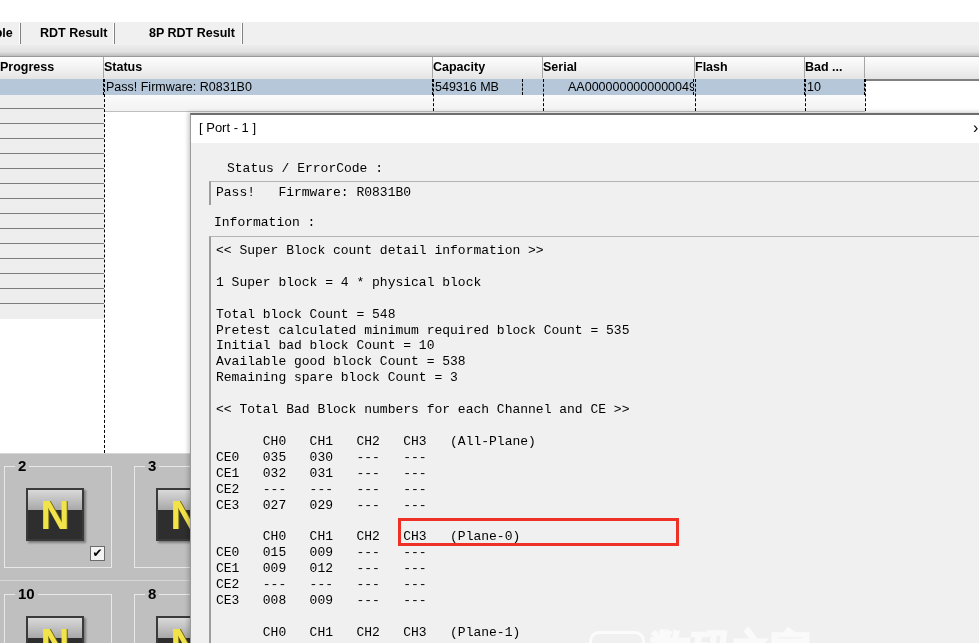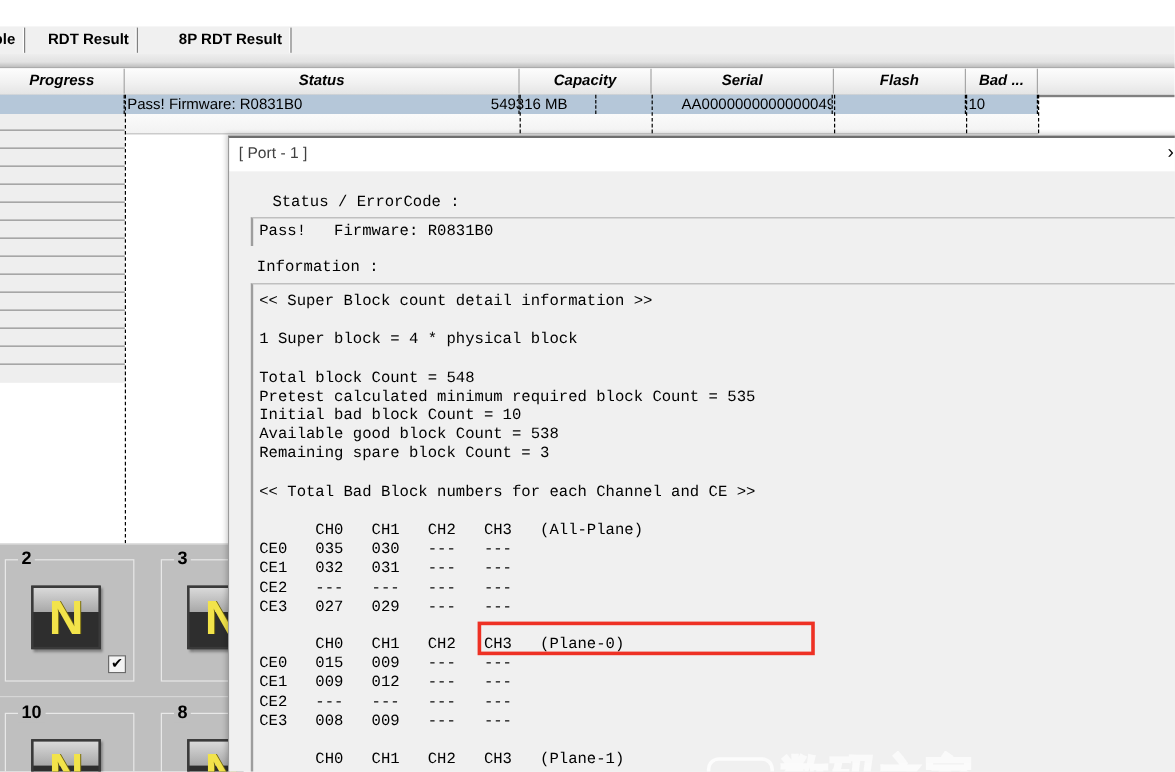--- a/index.html
+++ b/index.html
@@ -57,25 +57,25 @@
     position: absolute; left: 0; top: 57px; width: 979px; height: 396px;
     background: #ffffff; overflow: hidden;
   }
   .lv-header {
     position: absolute; left: 0; top: 0; width: 979px; height: 22px;
     background: linear-gradient(#fdfdfd, #f1f1f1 55%, #e4e4e4 100%);
     border-bottom: 2px solid #808080;
   }
   .lv-th {
     position: absolute; top: 0; height: 21px; line-height: 21px;
-    text-align: center; font-weight: bold; font-size: 12.5px; color: #000;
+    text-align: left; font-weight: bold; font-size: 12.5px; color: #000;
     border-right: 1px solid #a6a6a6;
     box-sizing: border-box;
     background: transparent;
-    white-space: nowrap; overflow: hidden; font-style: italic;
+    white-space: nowrap; overflow: hidden;
   }
   .lv-row-sel {
     position: absolute; left: 0; top: 22px; width: 865px; height: 16px;
     background: #b5c7d9;
   }
   .lv-cell {
     position: absolute; top: 0; height: 16px; line-height: 16px;
     font-size: 12.5px; color: #000; white-space: nowrap; overflow: hidden;
     border-right: 1px dashed #000;
     box-sizing: border-box; padding-left: 2px;
@@ -148,21 +148,21 @@
     border-top: 2px solid #6e6e6e;
     box-shadow: -2px -1px 4px rgba(0,0,0,0.20);
     overflow: hidden;
   }
   .dlg-caption {
     position: absolute; left: 0; top: 0; width: 800px; height: 28px;
     background: #ffffff;
   }
   .dlg-caption-text {
     position: absolute; left: 8px; top: 5px;
-    font-size: 13px; color: #404040; font-weight: normal;
+    font-size: 13px; color: #000000; font-weight: normal;
   }
   .dlg-close {
     position: absolute; left: 782px; top: 4px;
     font-size: 16px; color: #000; line-height: 18px;
     font-family: "Liberation Sans", sans-serif;
   }
   .dlg-body {
     position: absolute; left: 0; top: 28px; width: 800px; height: 502px;
     background: #f0f0f0;
   }
@@ -269,21 +269,21 @@
       <div class="lv-leftrow"></div>
       <div class="lv-leftrow"></div>
       <div class="lv-leftrow"></div>
       <div class="lv-leftrow"></div>
       <div class="lv-leftrow last"></div>
     </div>
 
     <div class="lv-row-sel">
       <div class="lv-cell" style="left:0;width:104px"></div>
       <div class="lv-cell" style="left:104px;width:329px">Pass!  Firmware: R0831B0</div>
-      <div class="lv-cell" style="left:407px;width:90px">549316 MB</div>
+      <div class="lv-cell" style="left:433px;width:90px">549316 MB</div>
       <div class="lv-cell" style="left:566px;width:128px">AA00000000000000491</div>
       <div class="lv-cell" style="left:695px;width:110px"></div>
       <div class="lv-cell" style="left:805px;width:60px">10</div>
     </div>
 
     <div class="lv-row2-strip"></div>
 
     <div class="lv-grid-col" style="left:104px"></div>
     <div class="lv-grid-col" style="left:433px;height:32px"></div>
     <div class="lv-grid-col" style="left:543px;height:32px"></div>

